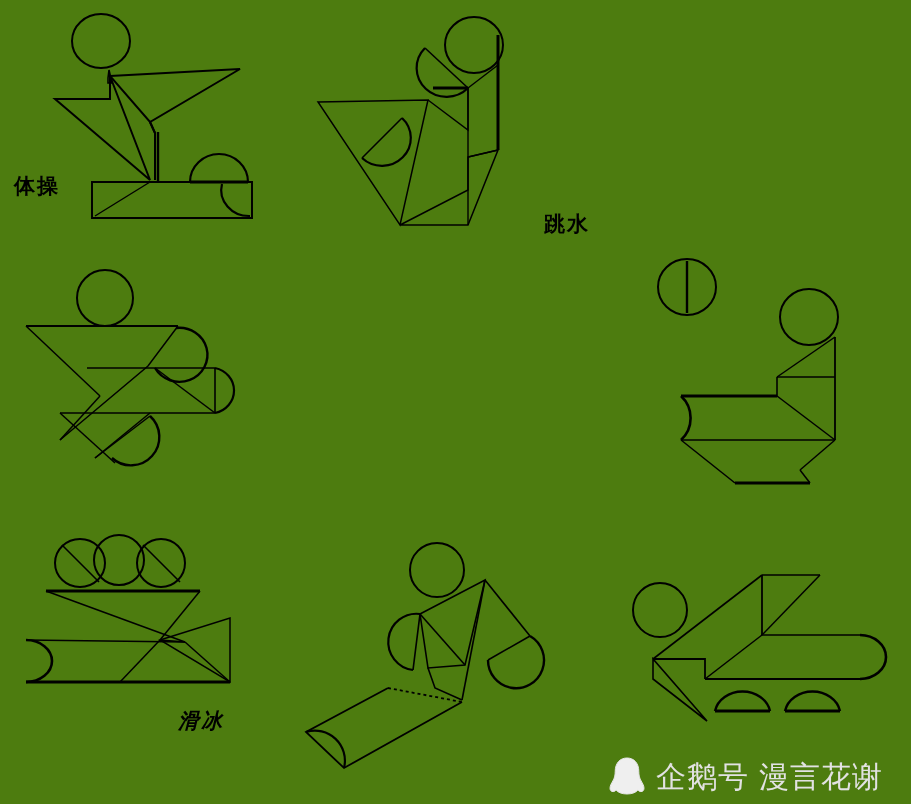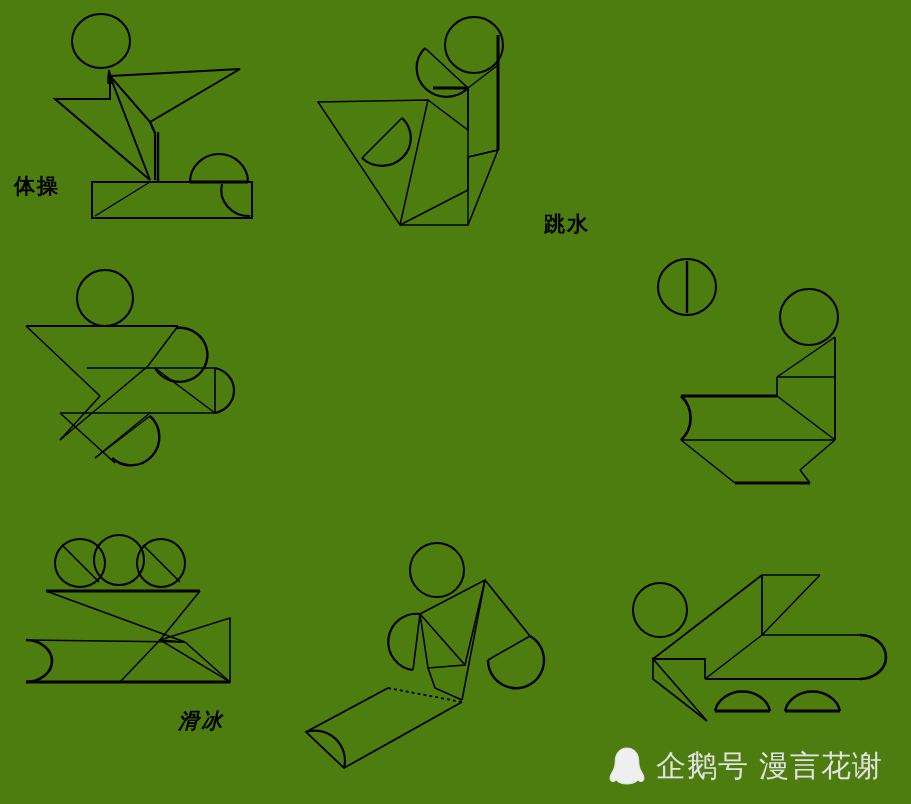--- a/index.html
+++ b/index.html
@@ -44,21 +44,21 @@
   }
 
   
   #watermark {
     position: absolute;
     left: 608px;
     top: 746px;
     width: 300px;
     height: 52px;
     display: flex;
-    align-items: flex-start;
+    align-items: flex-end;
     gap: 10px;
     opacity: 1;
     pointer-events: none;
   }
   #watermark .wm-logo {
     width: 38px;
     height: 42px;
     flex: 0 0 auto;
   }
   #watermark .wm-text {

